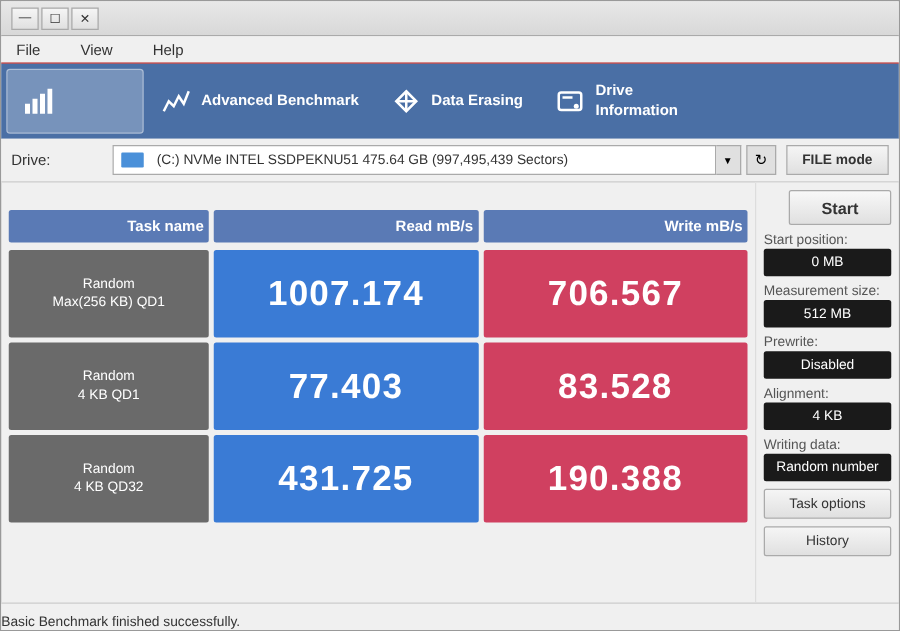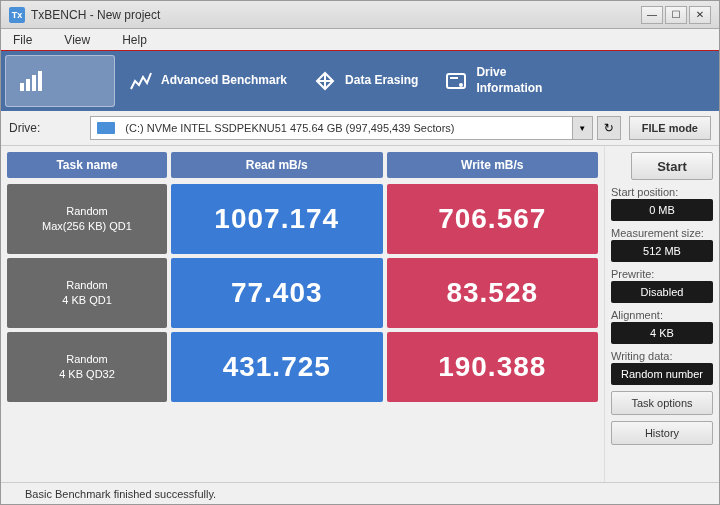--- a/index.html
+++ b/index.html
@@ -215,25 +215,26 @@
     .table-header {
       display: grid;
       grid-template-columns: 160px 1fr 1fr;
       gap: 4px;
       margin-bottom: 2px;
     }
 
     .col-header {
       background: #5a7ab5;
       color: white;
-      text-align: center;
+      text-align: right;
       padding: 6px 4px;
       font-size: 12px;
       font-weight: 600;
       border-radius: 2px;
+      margin-top: 16px;
     }
 
     .col-header-empty {
       background: transparent;
     }
 
     
     .bench-row {
       display: grid;
       grid-template-columns: 160px 1fr 1fr;
@@ -339,36 +340,32 @@
       color: #333;
       border-radius: 2px;
     }
 
     
     .status-bar {
       height: 22px;
       background: #f0f0f0;
       border-top: 1px solid #ccc;
       display: flex;
-      align-items: center;
-      padding: 0 24px;
+      align-items: flex-end;
+      padding: 0 0;
       font-size: 11px;
       color: #333;
     }
   </style>
 </head>
 <body>
 
 <div class="window">
 
   <div class="title-bar">
-    <div class="title-bar-left">
-      <div class="title-icon">Tx</div>
-      <span class="title-text">TxBENCH - New project</span>
-    </div>
     <div class="window-controls">
       <button class="win-btn">—</button>
       <button class="win-btn">☐</button>
       <button class="win-btn close">✕</button>
     </div>
   </div>
 
   <div class="menu-bar">
     <div class="menu-item">File</div>
     <div class="menu-item">View</div>

